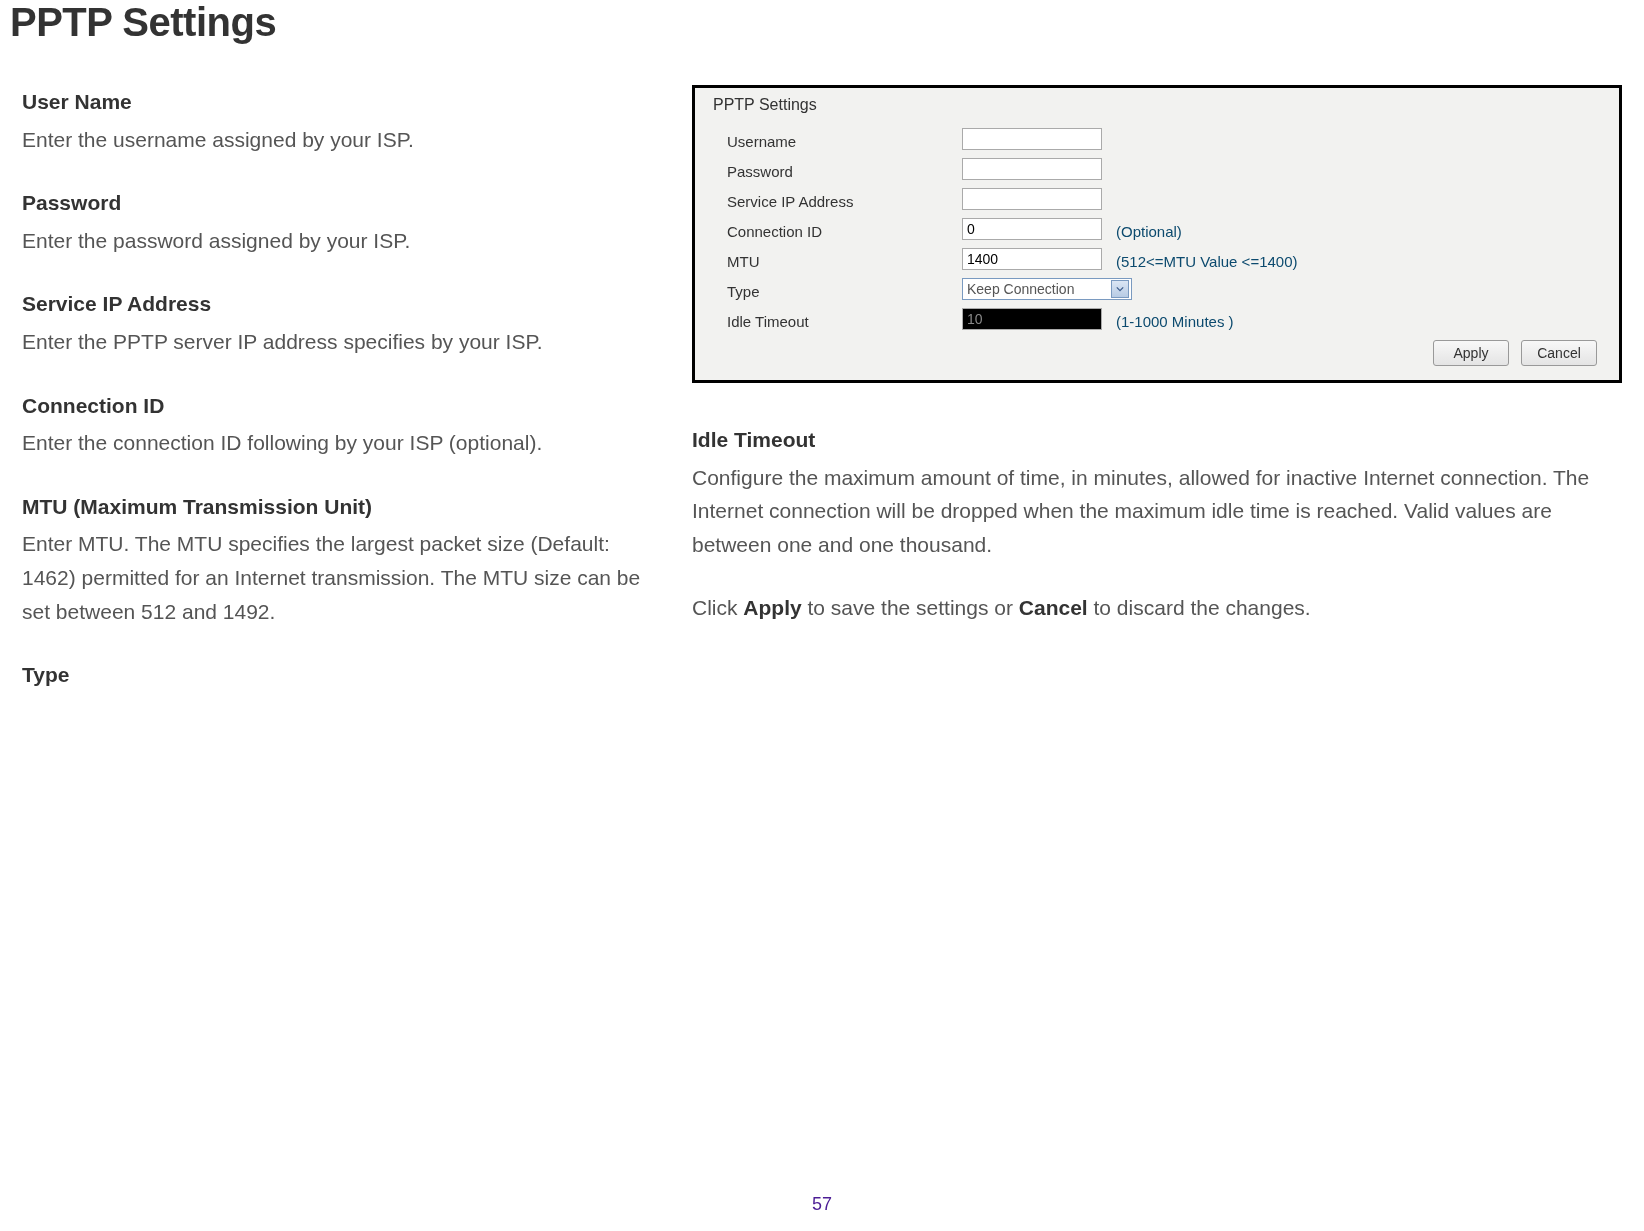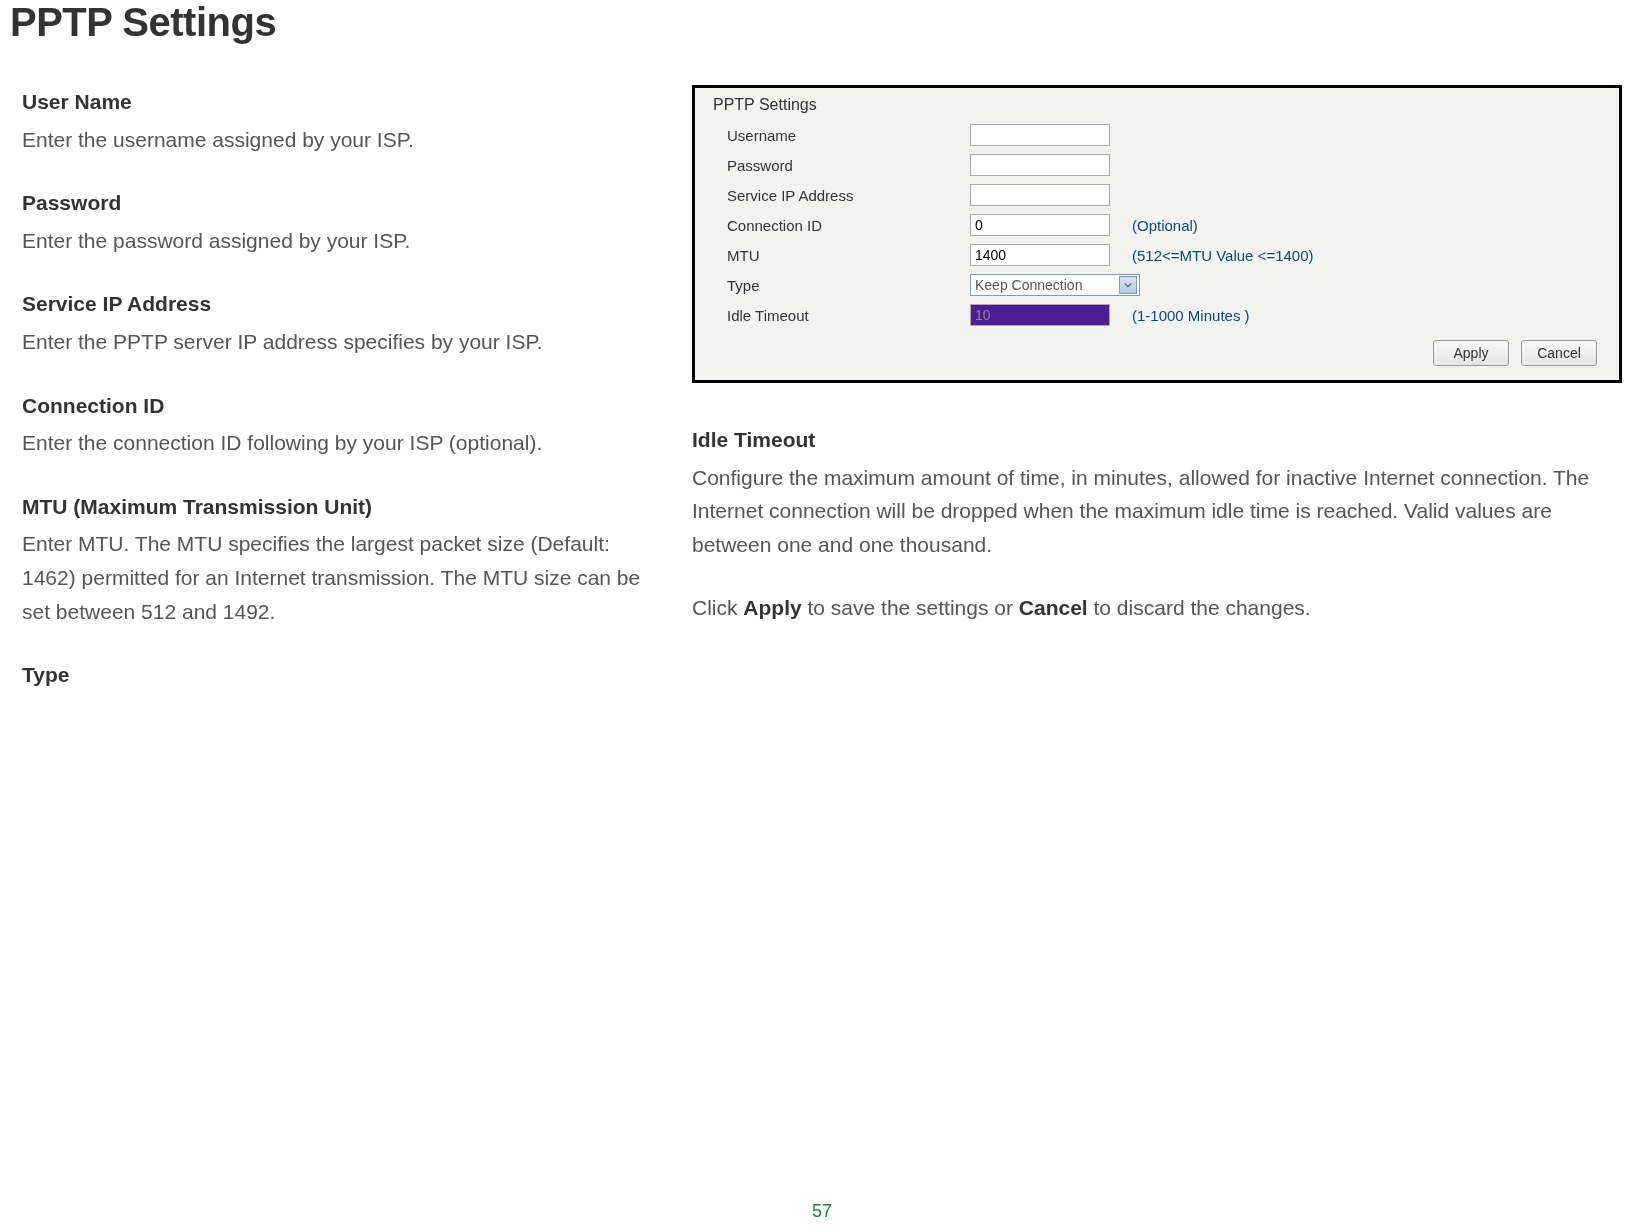--- a/index.html
+++ b/index.html
@@ -62,40 +62,40 @@
     .panel-inner {
       padding: 8px 18px 14px 18px;
     }
     .panel-legend {
       font-size: 16px;
       color: #333;
       margin: 0 0 6px 0;
     }
     .form-row {
       display: flex;
-      align-items: center;
+      align-items: flex-end;
       height: 30px;
-      gap: 12px;
+      gap: 4px;
     }
     .form-label {
       width: 245px;
       font-size: 15px;
       color: #333;
       padding-left: 14px;
     }
     .text-input {
       width: 140px;
       height: 22px;
       border: 1px solid #aaa;
       background: #fff;
       font-size: 14px;
       padding: 0 4px;
     }
     .text-input.disabled {
-      background: #4c1d95;
+      background: #000000;
       color: #888;
     }
     .hint {
       font-size: 15px;
       color: #0c4a6e;
       margin-left: 10px;
     }
     .select {
       width: 170px;
       height: 22px;
@@ -136,25 +136,25 @@
       border-radius: 3px;
       font-size: 14px;
       color: #333;
       display: flex;
       align-items: center;
       justify-content: center;
       cursor: pointer;
     }
     .page-number {
       position: absolute;
-      bottom: 9px;
+      bottom: 16px;
       left: 50%;
       transform: translateX(-50%);
       font-size: 18px;
-      color: #15803d;
+      color: #4c1d95;
     }
   </style>
 </head>
 <body>
 
 <h1 class="page-title">PPTP Settings</h1>
 
 <div class="two-col">
 
   <div class="left-col">

